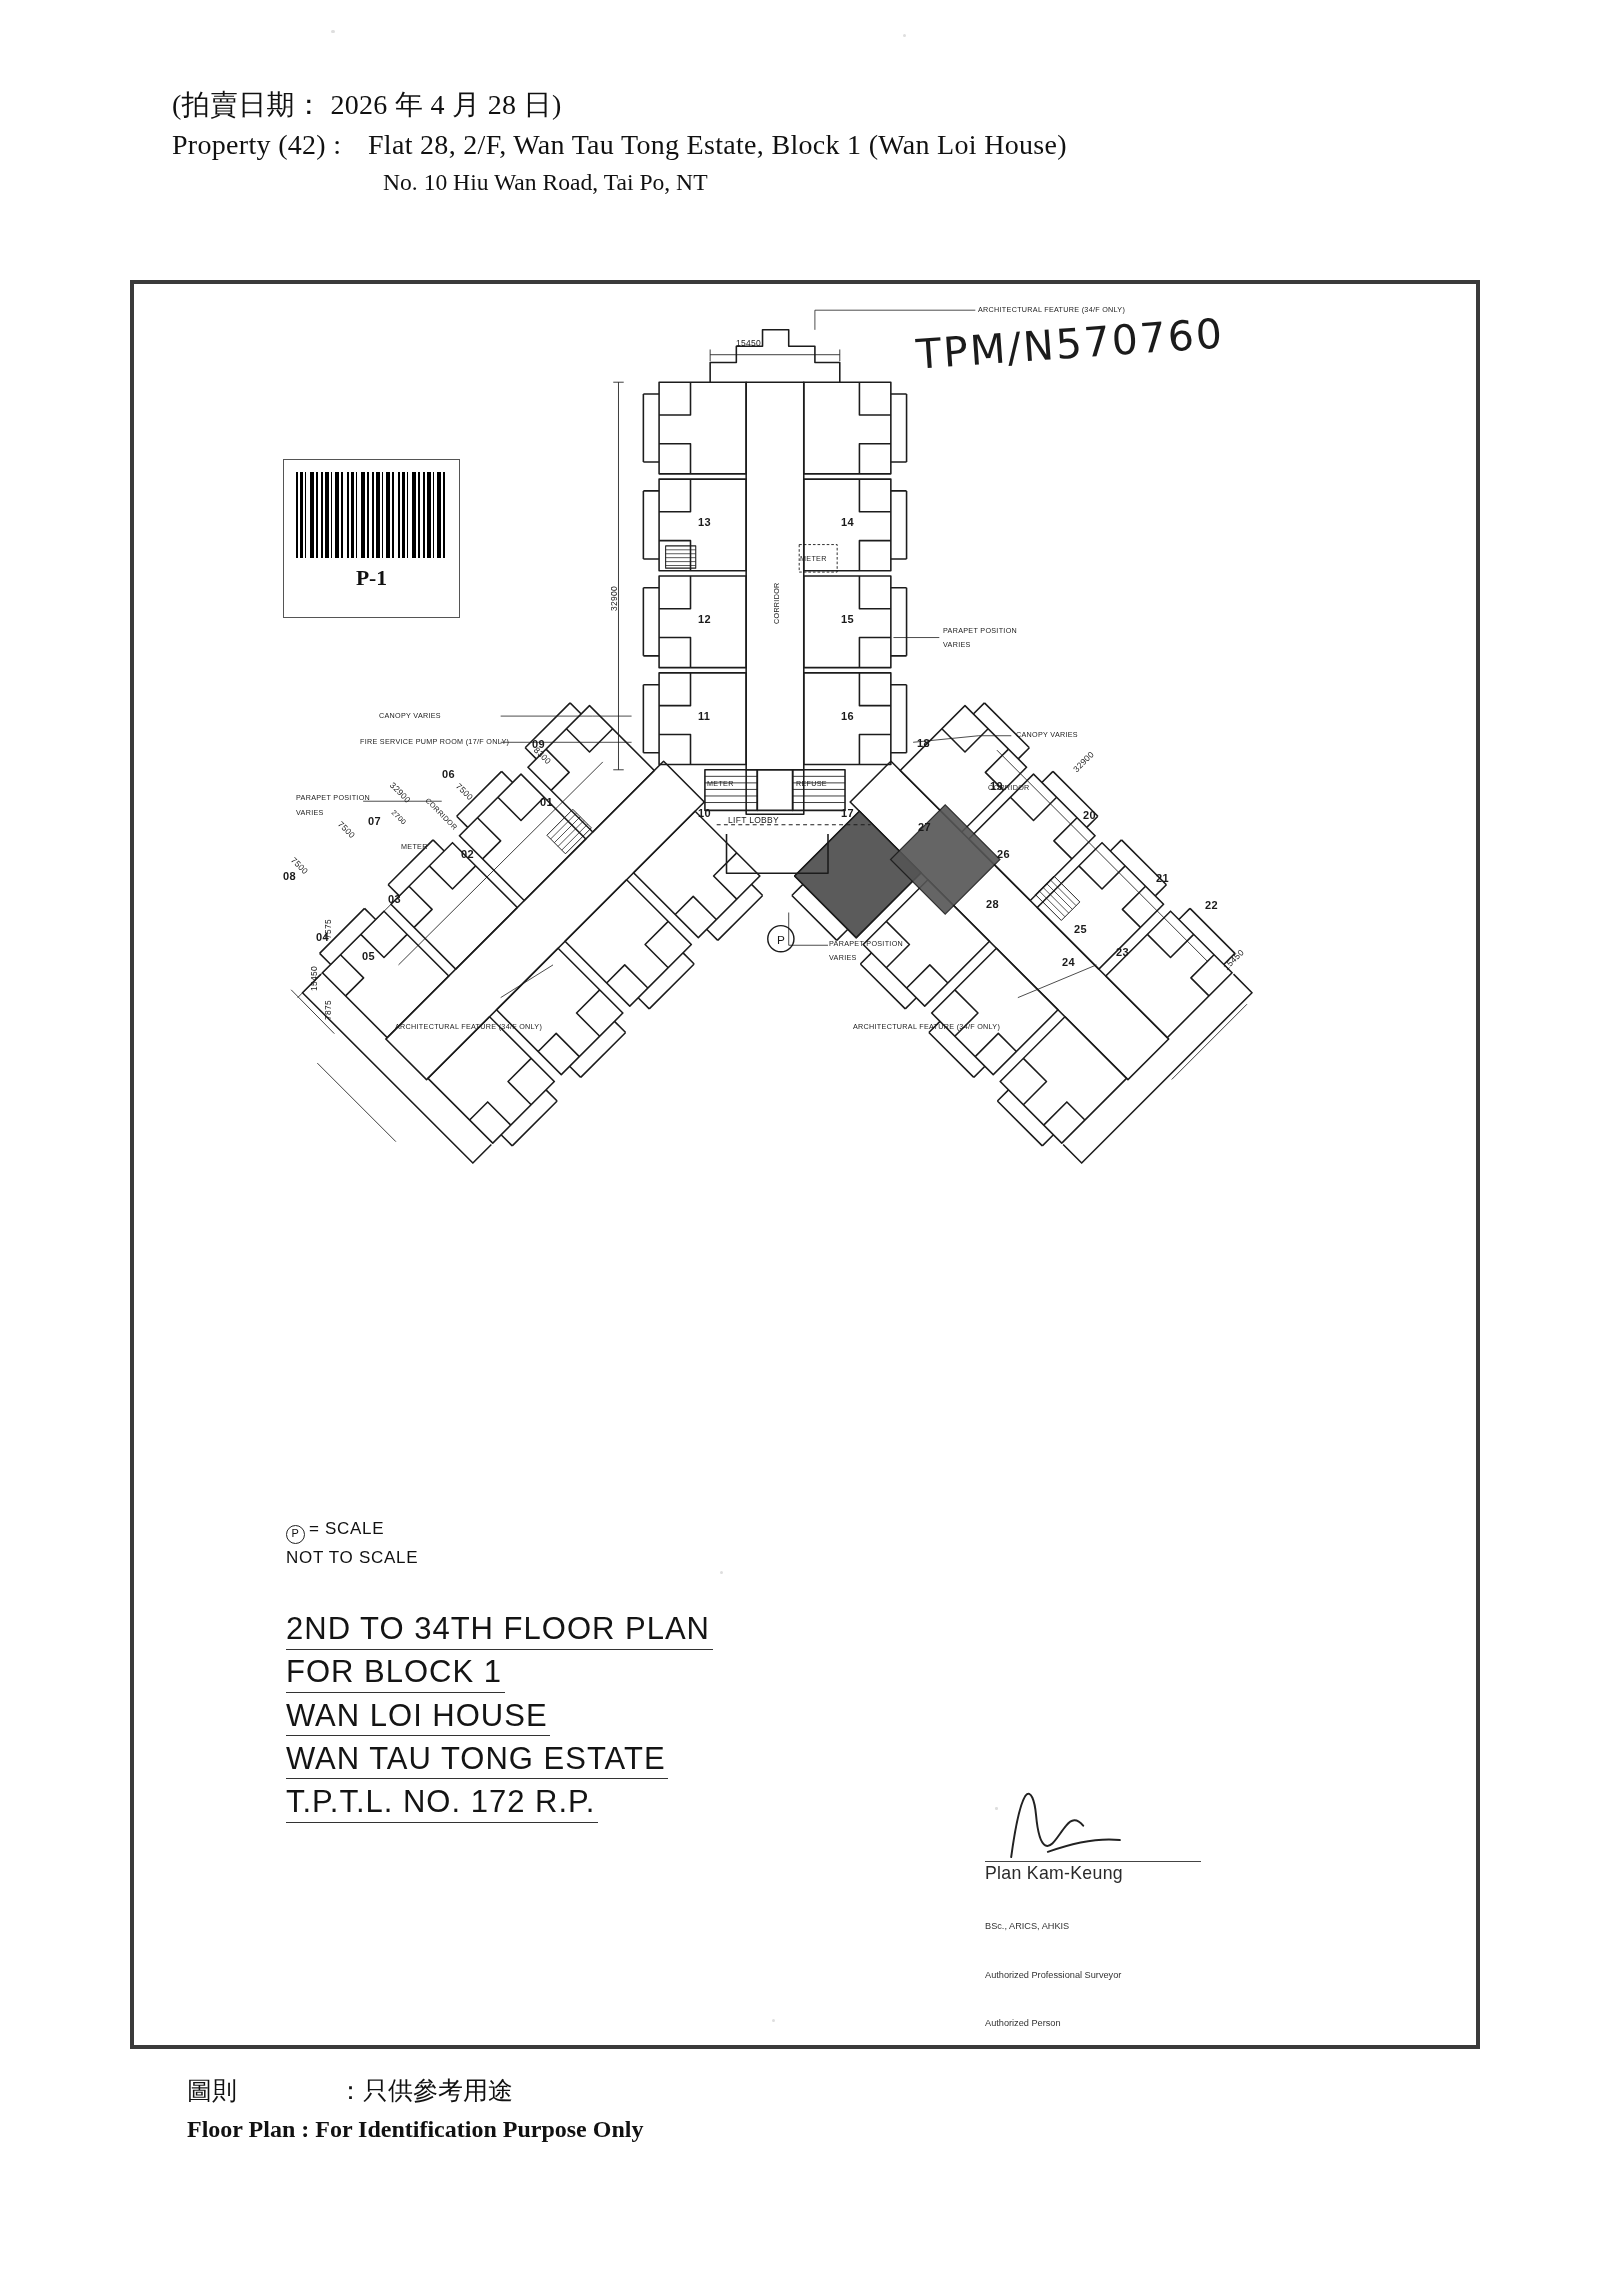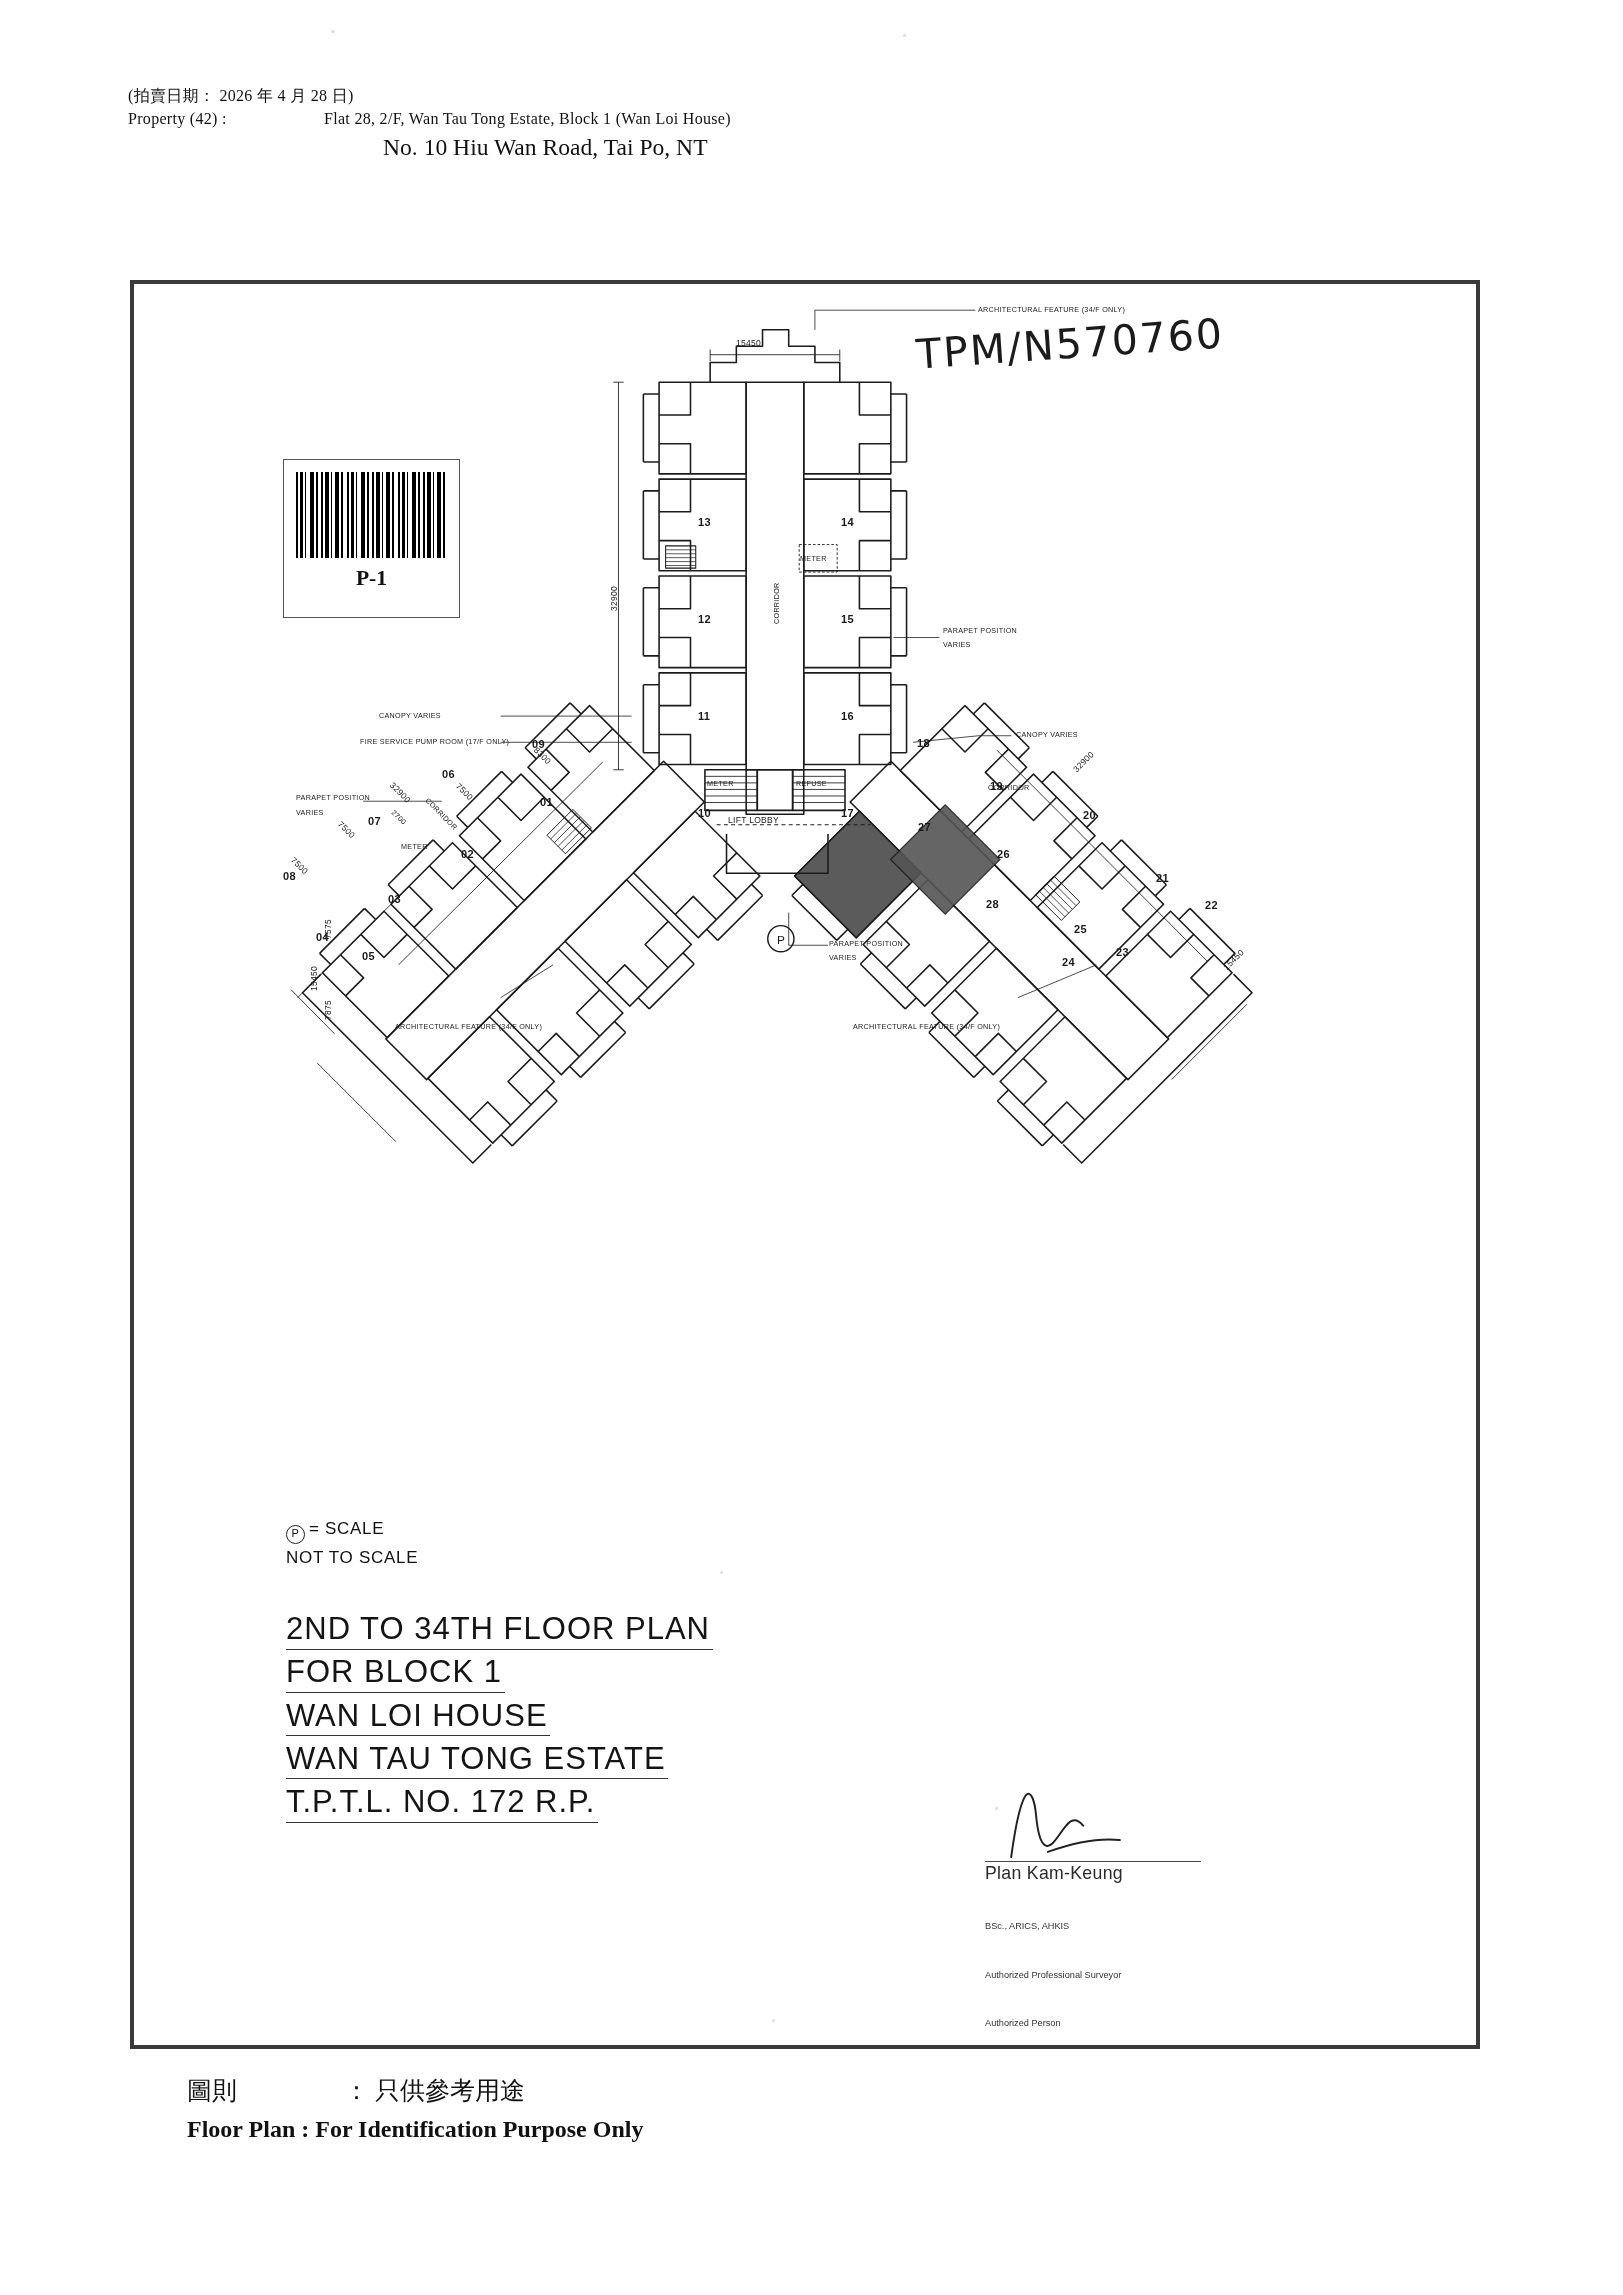--- a/index.html
+++ b/index.html
@@ -17,24 +17,25 @@
   }
 
   
   .header {
     position: absolute;
     left: 128px;
     top: 85px;
     width: 1427px;
   }
   .hdr-line {
-    font-size: 16px;
+    font-size: 28px;
     line-height: 1.42;
     white-space: nowrap;
     letter-spacing: 0.3px;
+    margin-left: 44px;
   }
   .hdr-row {
     display: flex;
     align-items: baseline;
   }
   .hdr-row .col-label {
     width: 196px;
     flex: 0 0 196px;
   }
   .hdr-row .col-value { flex: 1 1 auto; }
@@ -192,21 +193,21 @@
   }
 
   
   .footer {
     position: absolute;
     left: 187px;
     top: 2072px;
     font-size: 25px;
     line-height: 1.55;
   }
-  .footer .f-row { display: flex; gap: 6px; }
+  .footer .f-row { display: flex; }
   .footer .f-lbl { width: 151px; flex: 0 0 151px; }
   .footer .f-col { width: 25px; flex: 0 0 25px; }
   .footer .f-en { font-weight: bold; font-size: 24px; }
 
   
   .speckle {
     position: absolute;
     background: #bdbdbd;
     border-radius: 50%;
     opacity: .5;

